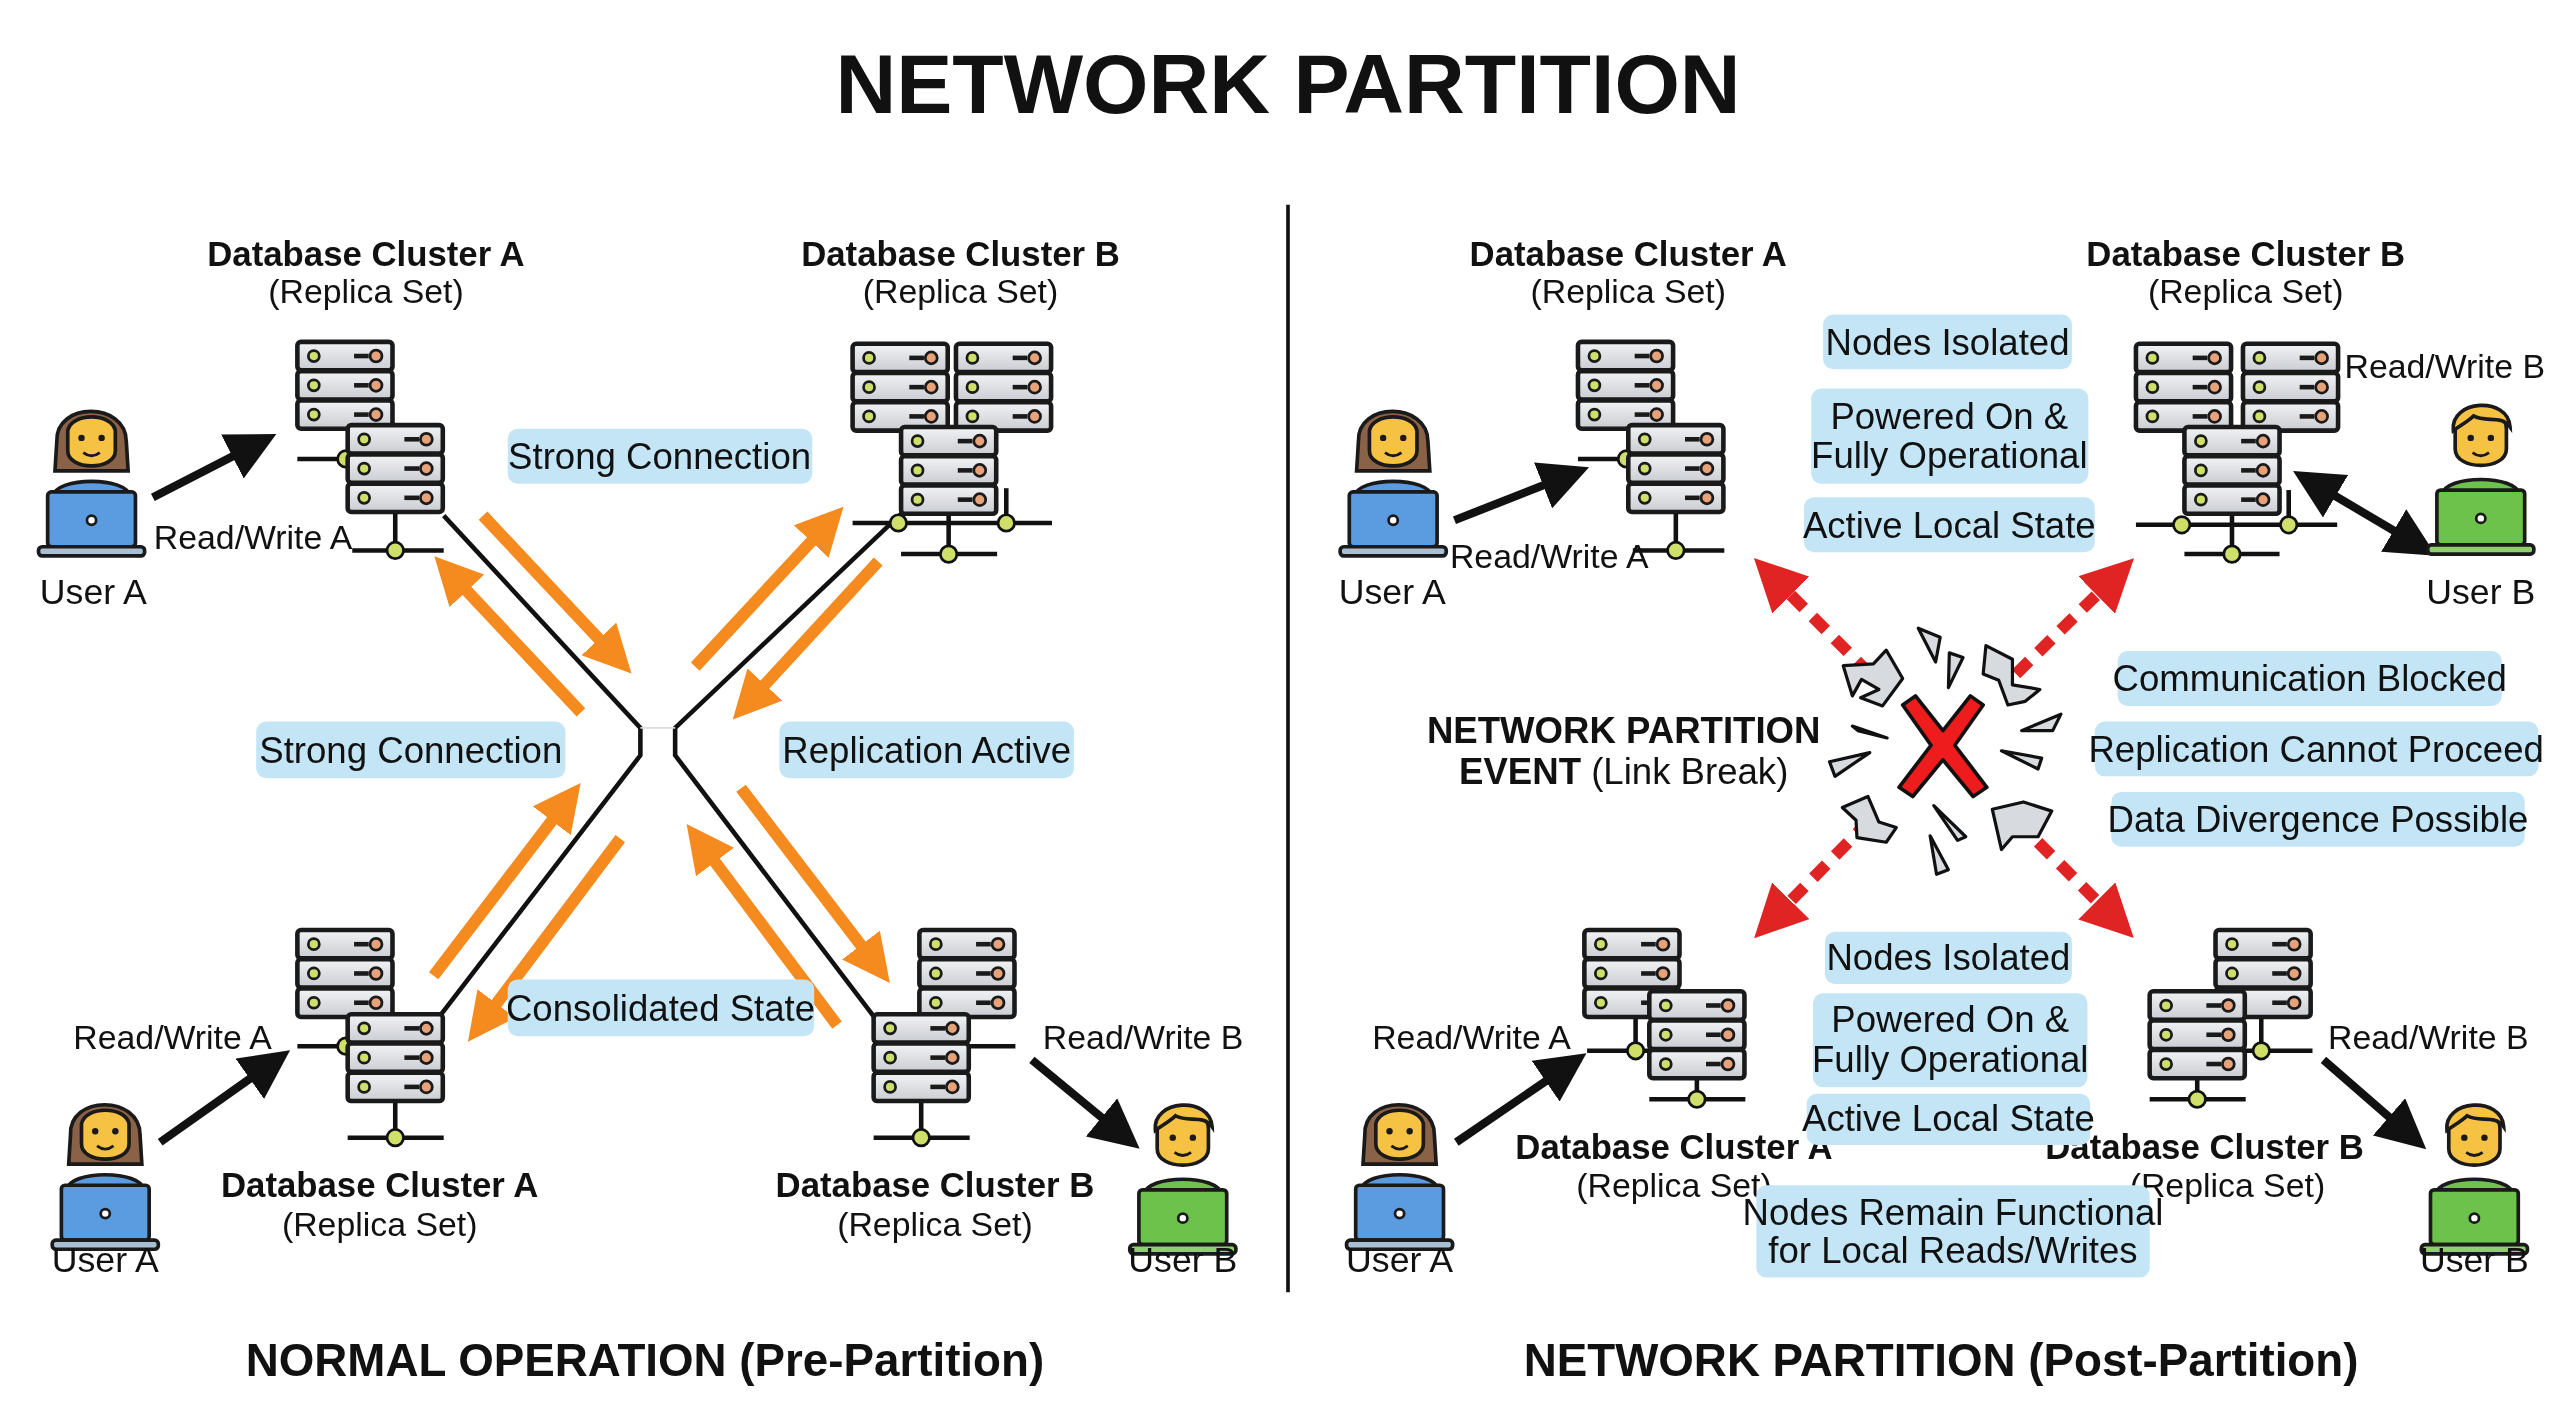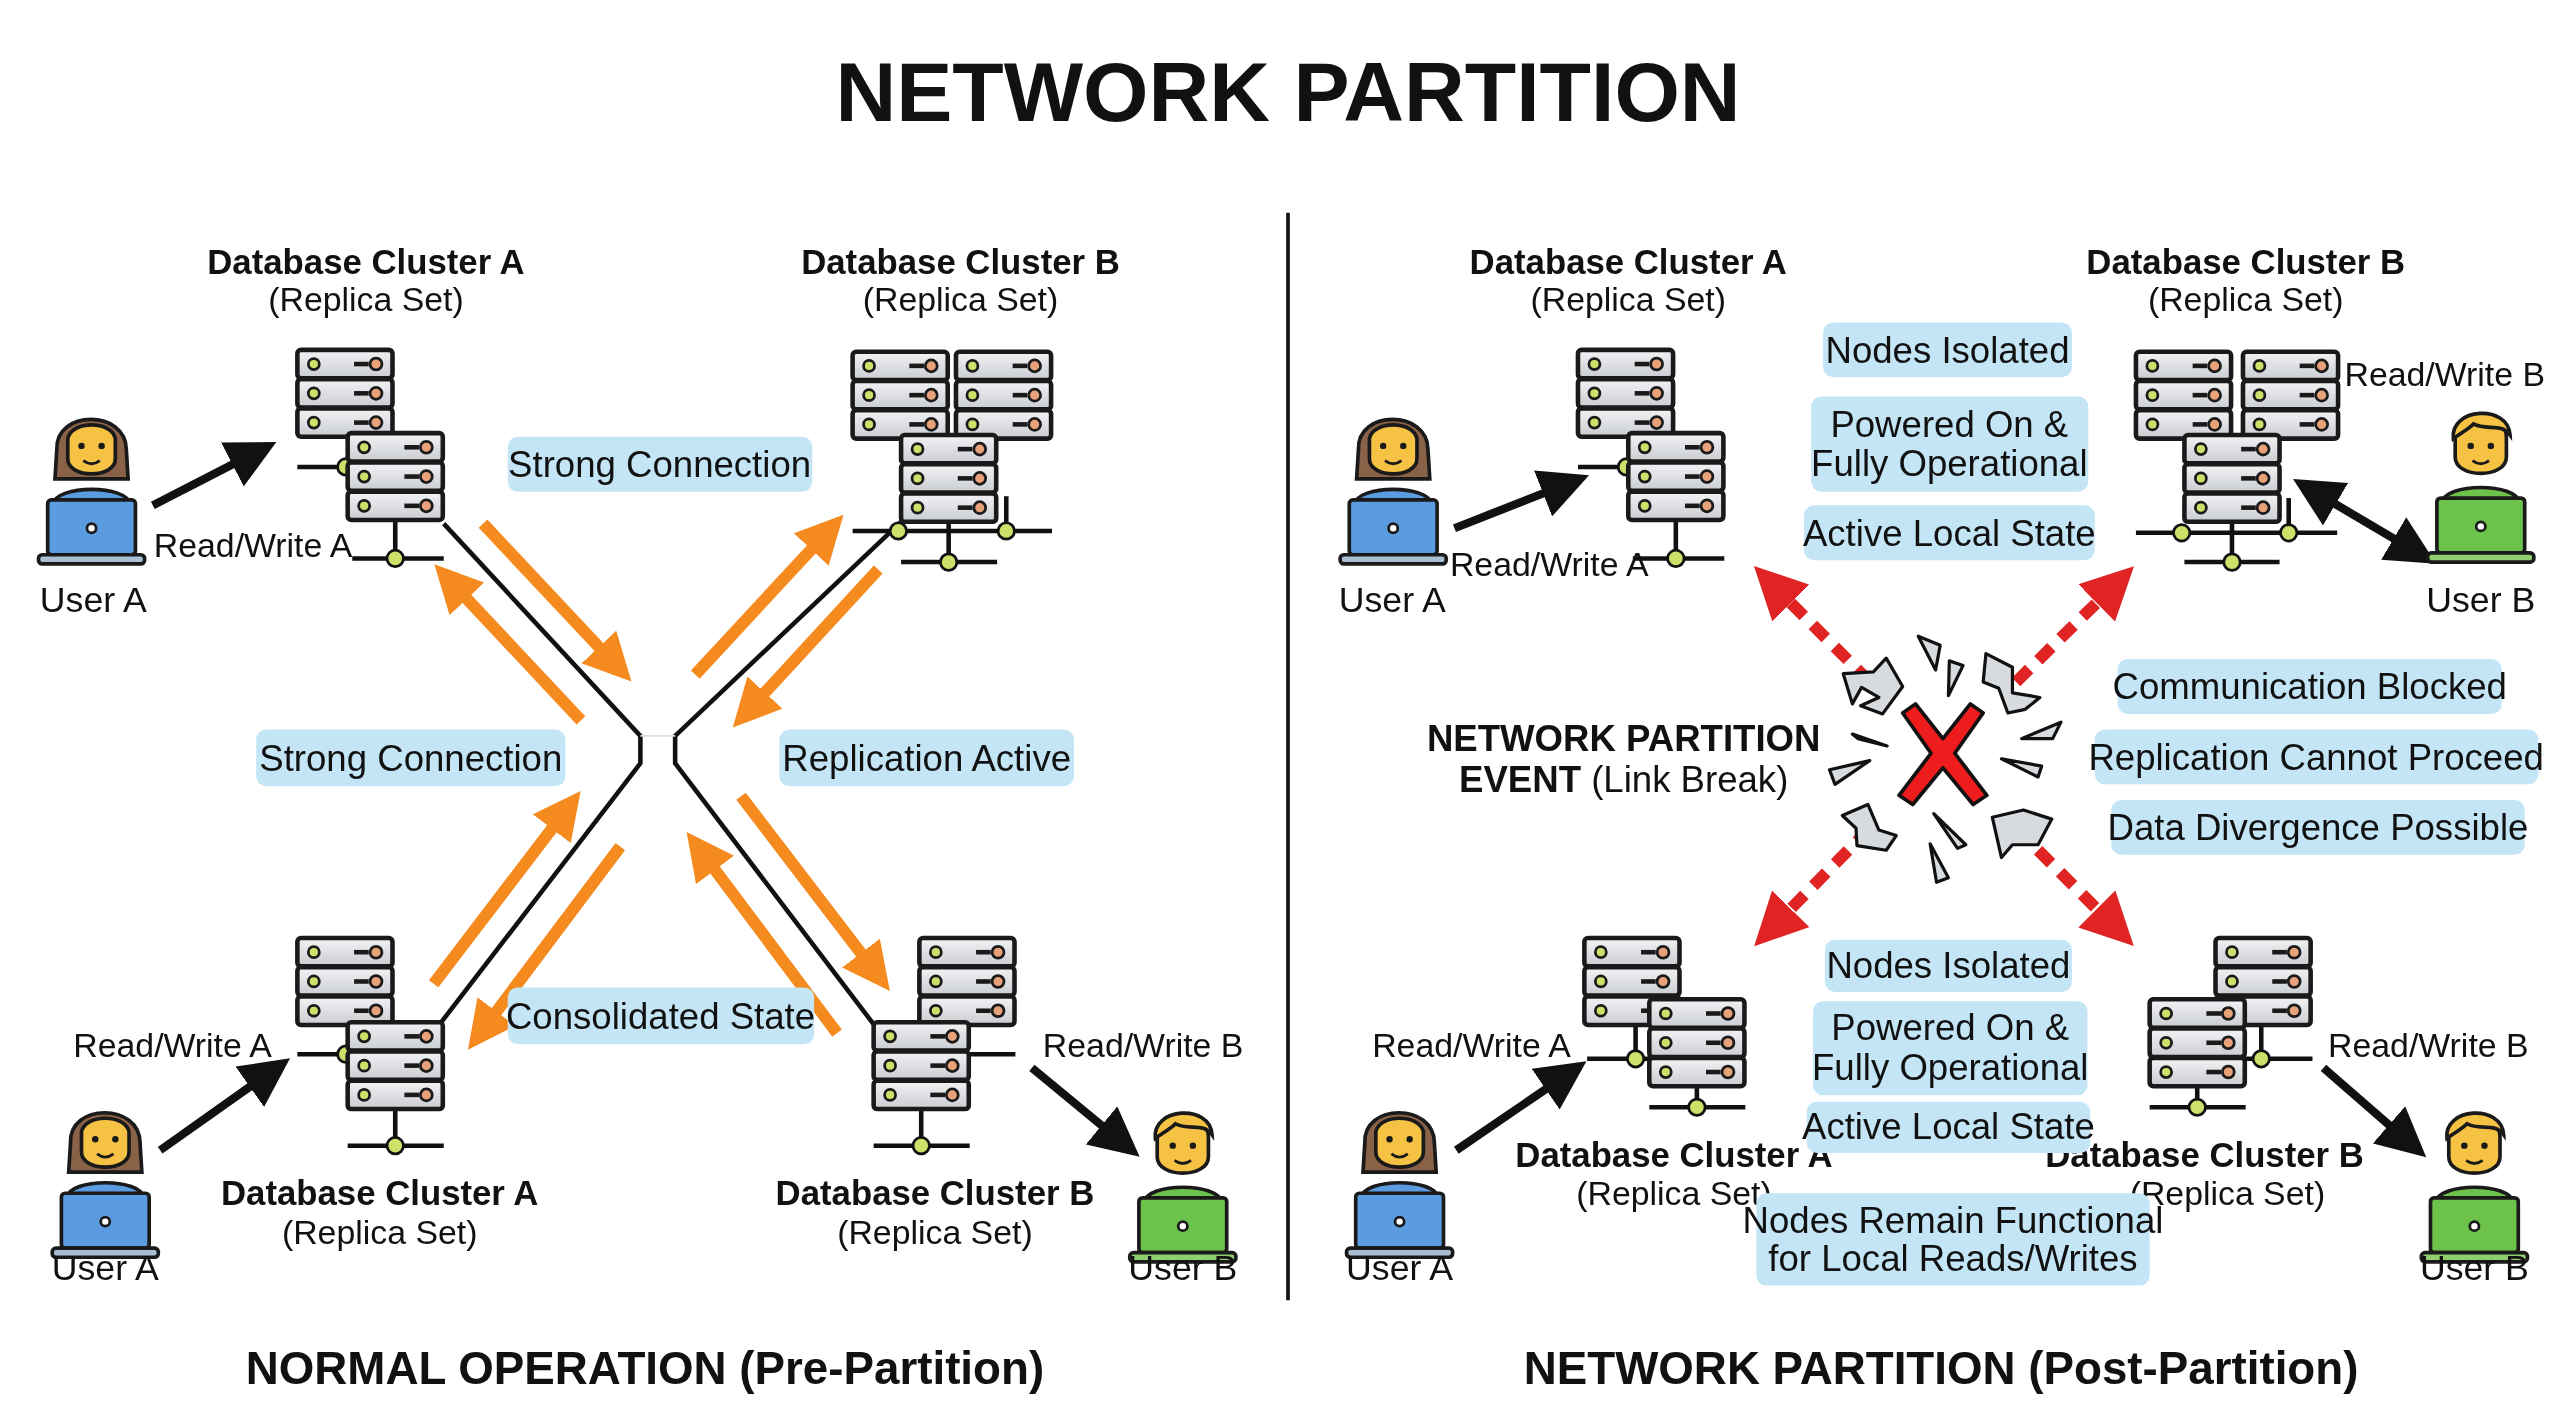--- a/index.html
+++ b/index.html
@@ -1,17 +1,17 @@
 <!DOCTYPE html>
 <html style="font-size:14.6px"><head>
 <meta charset="utf-8">
 <style>
   html,body{margin:0;padding:0;background:#ffffff;}
   body{width:2576px;height:1405px;overflow:hidden;}
-  #stage{position:absolute;left:0;top:16px;width:2576px;height:1237px;}
+  #stage{position:absolute;left:0;top:8px;width:2576px;height:1237px;}
   svg{display:block;}
   text{font-family:"Liberation Sans","DejaVu Sans",sans-serif;fill:#111;}
   .t-main{font-size:92px;font-weight:bold;}
   .t-cl{font-size:38px;font-weight:bold;}
   .t-rs{font-size:37px;}
   .t-lbl{font-size:37px;}
   .t-user{font-size:39px;}
   .t-box{font-size:40px;}
   .t-foot{font-size:50px;font-weight:bold;}
   .t-event{font-size:40px;font-weight:bold;}

